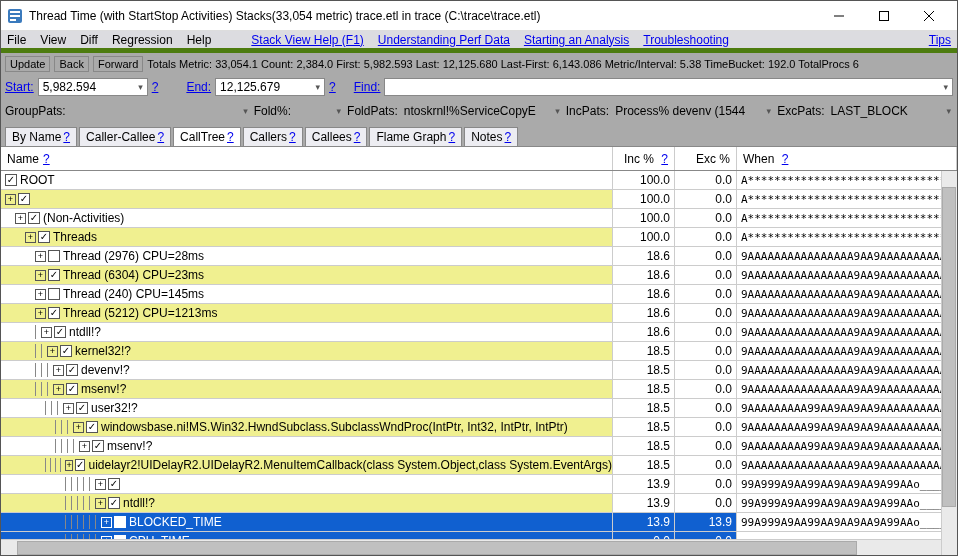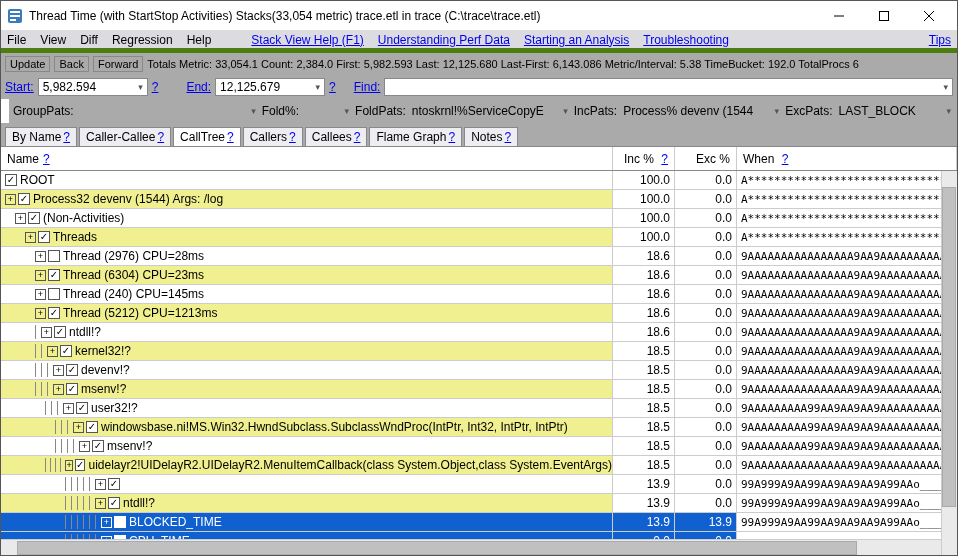--- a/index.html
+++ b/index.html
@@ -19,21 +19,21 @@
 .toolbar { height: 22px; background: #aaa; display: flex; align-items: center; gap: 4px; padding: 0 4px; color:#000; }
 .tbtn { background:#aaa; border:1px solid #888; padding: 0 4px; font-size:11px; line-height:14px; }
 .toolbar .txt { font-size:11px; white-space: nowrap; }
 
 .filterbar { height: 24px; background: #aaa; display:flex; align-items:center; gap:4px; padding: 0 4px; justify-content: center; }
 .filterbar .lbl { color:#0000ee; text-decoration: underline; font-size:12px; }
 .filterbar input, .filterbar .combo { background:#fff; border:1px solid #888; height:18px; font-size:12px; padding:0 2px; }
 .combo { display:flex; align-items:center; }
 .combo .arrow { color:#555; padding:0 2px; font-size:9px; }
 
-.patbar { height: 24px; background: #aaa; display:flex; align-items:center; gap:4px; padding: 0 4px; margin-left: 8px; }
+.patbar { height: 24px; background: #aaa; display:flex; align-items:center; gap:4px; padding: 0 4px; }
 
 .tabs { height: 24px; background:#aaa; display:flex; align-items:flex-end; padding: 2px 4px 0 4px; gap:2px; border-bottom:1px solid #888; }
 .tab { background:#ededf2; border:1px solid #888; border-bottom:none; padding:2px 6px; font-size:12px; display:flex; align-items:center; gap:2px; cursor:pointer; }
 .tab.active { background:#fff; }
 .tab .q { color:#0000ee; text-decoration: underline; }
 
 .gridwrap { position:relative; height: calc(556px - 30px - 22px - 22px - 24px - 24px - 24px - 2px); overflow:hidden; }
 .gridhead { height: 24px; border-bottom: 1px solid #888; display:flex; align-items:flex-start; background:#fff; }
 .gridhead .col { padding: 0 6px; border-right:1px solid #ccc; height:100%; display:flex; align-items:center; }
 .col-name { flex:1; }
@@ -218,21 +218,20 @@
         </div>
         <div class="cell c-inc" style="background: rgb(255, 255, 255);">100.0</div>
         <div class="cell c-exc" style="background: rgb(255, 255, 255);">0.0</div>
         <div class="cell c-when" style="background: rgb(255, 255, 255); color: rgb(0, 0, 0);">A********************************</div>
       </div>
       <div class="row hl">
         <div class="cell c-name">
           <span class="indent" style="width: 0px;"></span>
           <span class="exp">+</span>
           <span class="chk">✓</span>
-          <span>Process32 devenv (1544) Args:   /log</span>
         </div>
         <div class="cell c-inc" style="background: rgb(255, 255, 255);">100.0</div>
         <div class="cell c-exc" style="background: rgb(255, 255, 255);">0.0</div>
         <div class="cell c-when" style="background: rgb(255, 255, 255); color: rgb(0, 0, 0);">A********************************</div>
       </div>
       <div class="row">
         <div class="cell c-name">
           <span class="indent" style="width: 10px;"></span>
           <span class="exp">+</span>
           <span class="chk">✓</span>

